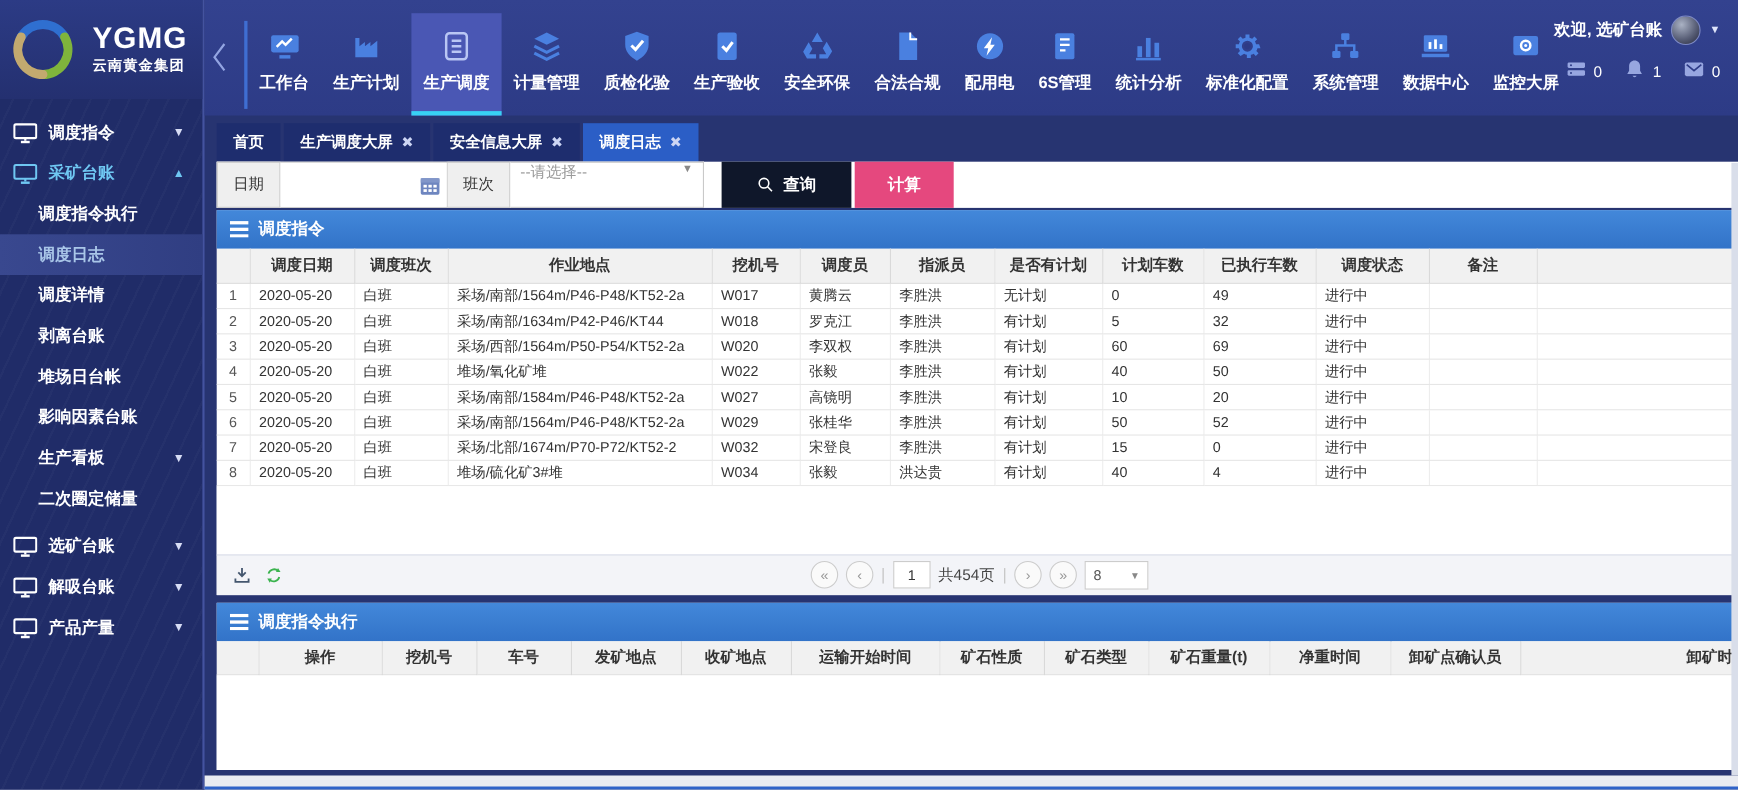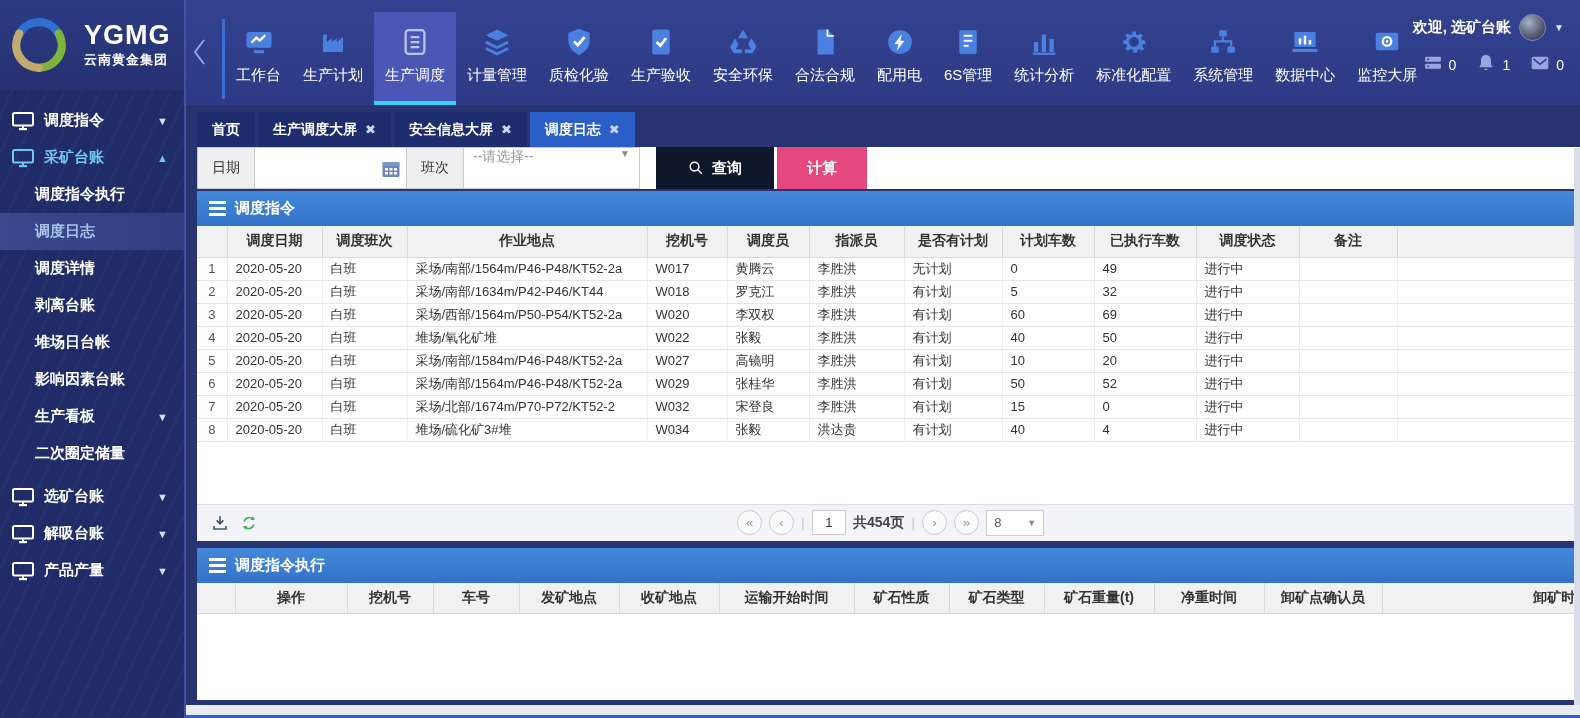--- a/index.html
+++ b/index.html
@@ -26,21 +26,21 @@
 .side-item.active{background:linear-gradient(90deg,#39488f,#303e82);color:#a9c6e8}
 .side-item.gap-top{margin-top:6px}
 
 
 .header{position:absolute;left:186px;top:0;right:0;height:105px;background:linear-gradient(180deg,#33428f,#2d3b86)}
 .collapse-btn{position:absolute;left:3px;top:32px;width:22px;height:40px;color:#93a5e2;cursor:pointer}
 .nav{position:absolute;left:36px;top:12px;height:93px;display:flex}
 .nav:before{content:"";width:3px;height:80px;background:#3f6ed2;align-self:center}
 .nav-item{display:flex;flex-direction:column;align-items:center;padding:15px 11px 0;cursor:pointer}
 .nav-icon{width:30px;height:30px;color:#4a80e0}
-.nav-label{margin-top:9px;color:#fff;font-size:15px;font-weight:normal;white-space:nowrap}
+.nav-label{margin-top:9px;color:#fff;font-size:15px;font-weight:bold;white-space:nowrap}
 .nav-item.active{background:#4a57b4;border-bottom:4px solid #38d1f4}
 .nav-item.active .nav-icon{color:#b9c6f4}
 .userbox{position:absolute;right:16px;top:14px}
 .user-row1{display:flex;align-items:center;justify-content:flex-end;gap:8px}
 .welcome{color:#fff;font-size:15px;font-weight:bold}
 .avatar{width:27px;height:27px;border-radius:50%;background:radial-gradient(circle at 35% 30%,#aab2c4,#5a6078 55%,#23263a);border:1px solid #7d89c4;cursor:pointer}
 .user-caret{color:#dfe5fb;font-size:10px;cursor:pointer}
 .user-row2{display:flex;align-items:center;justify-content:flex-end;gap:20px;margin-top:12px}
 .cnt{display:flex;align-items:center;gap:6px;color:#fff;font-size:14px;cursor:pointer}
 .cnt svg{width:20px;height:20px;color:#97a6e0}
@@ -84,21 +84,21 @@
 .t1-space{height:62px;background:#fff}
 
 
 .pagebar{height:37px;background:#f3f4f8;border-top:1px solid #d9dde8;position:relative;display:flex;align-items:center;padding:0 14px}
 .pg-icons{display:flex;align-items:center;gap:11px}
 .pg-icons svg{width:18px;height:18px;cursor:pointer}
 .pg-group{position:absolute;left:540px;display:flex;align-items:center;gap:7px}
 .pg-btn{width:25px;height:25px;border-radius:50%;background:#fafafa;border:1px solid #ccc;color:#999;font-size:13px;display:flex;align-items:center;justify-content:center;cursor:pointer}
 .pg-sep{color:#c8c8c8;font-size:15px}
 .pg-input{width:34px;height:25px;border:1px solid #ccc;text-align:center;font-size:13px;color:#333}
-.pg-pages{font-size:14px;color:#444;font-weight:bold}
+.pg-pages{font-size:14px;color:#444;font-weight:normal}
 .pg-size{width:58px;height:26px;border:1px solid #ccc;background:#fff;display:flex;align-items:center;justify-content:space-between;padding:0 7px;font-size:13px;color:#555;cursor:pointer}
 .pg-size .caret{font-size:9px;color:#888}
 .pg-range{margin-left:auto;font-size:13.5px;color:#3a3f52;display:flex;gap:16px}
 
 .panel2{margin-top:7px;background:#fff}
 .t2-space{height:86px;background:#fff}
 .footer-strip{position:absolute;left:186px;right:0;bottom:0;height:13px;background:#e9ebf1;border-bottom:3px solid #2f62c8}
 .scrollstrip{position:absolute;right:0;top:148px;width:6px;bottom:13px;background:#d9deea}
 </style>
 </head>

